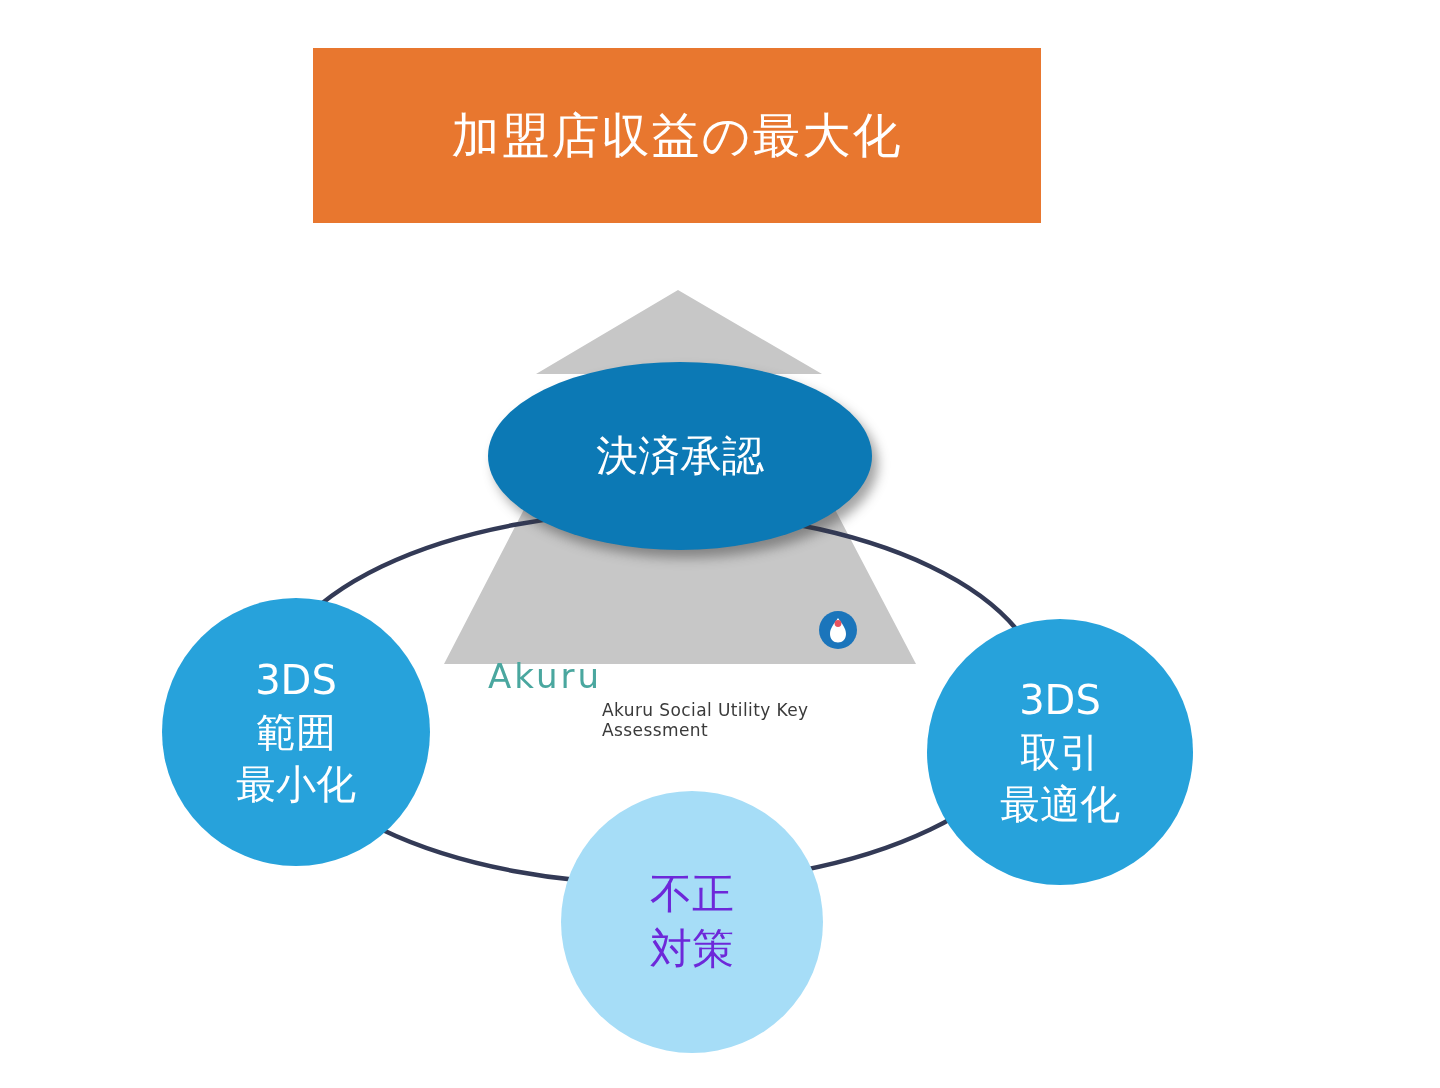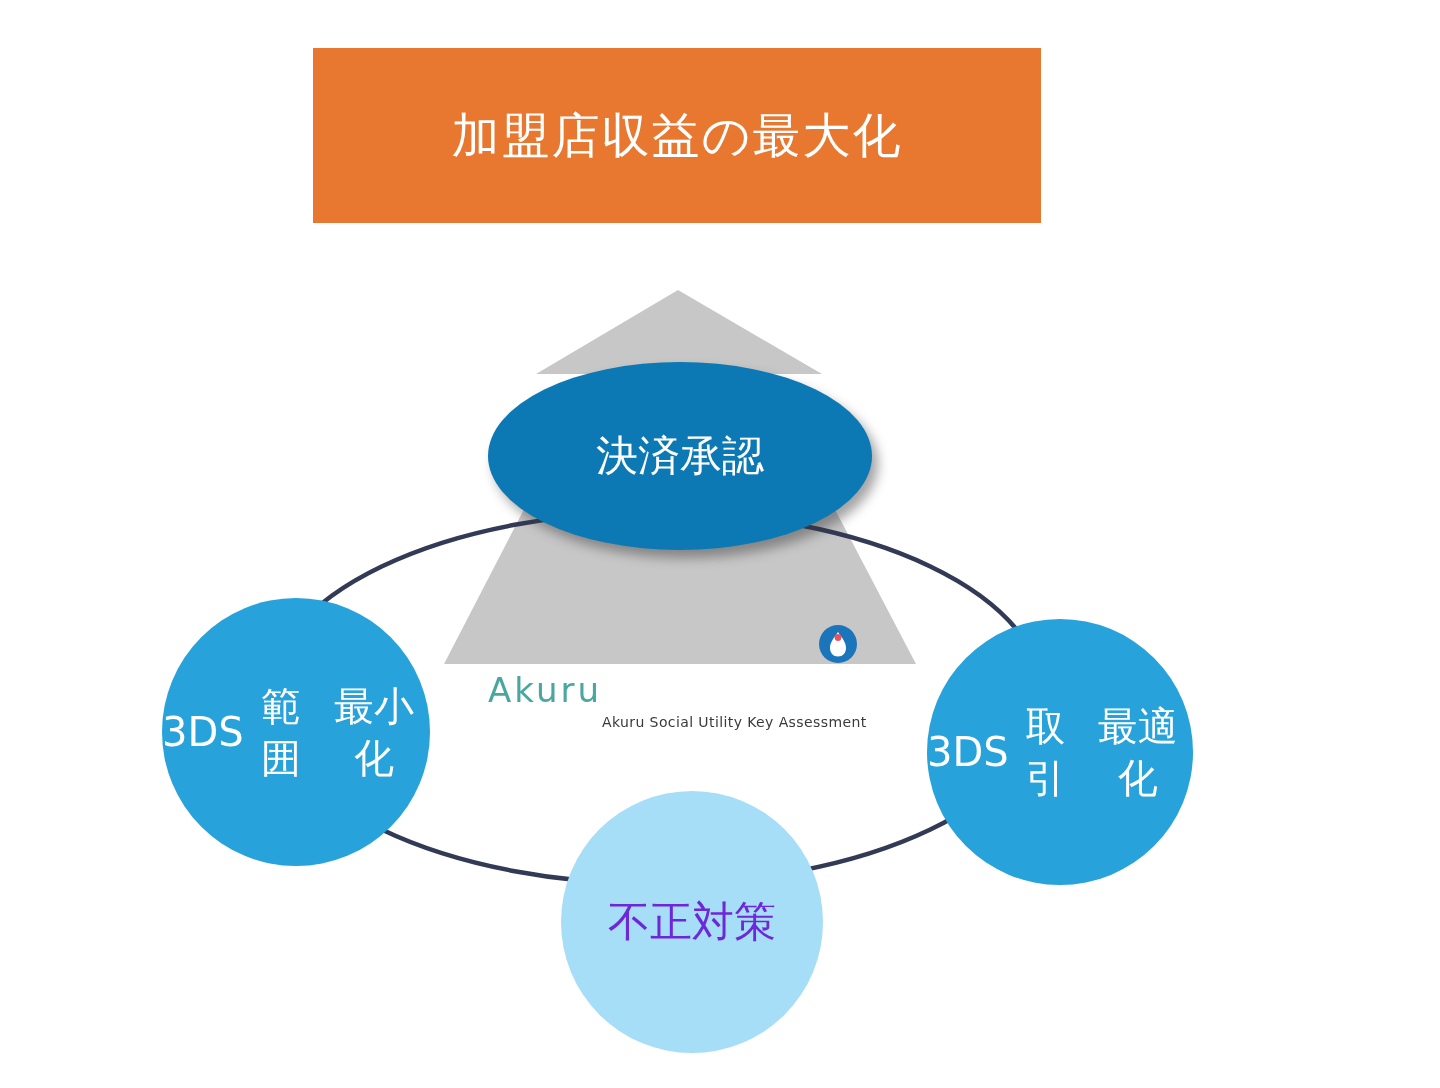--- a/index.html
+++ b/index.html
@@ -31,21 +31,21 @@
     color:#ffffff;font-size:48px;font-weight:500;letter-spacing:2px;
   }
   
   .layer{
     position:absolute;left:0;top:0;width:1440px;height:1088px;
     pointer-events:none;
   }
   
   .node{
     position:absolute;
-    display:flex;flex-direction:row;align-items:center;justify-content:center;
+    display:flex;flex-direction:column;align-items:center;justify-content:center;
     text-align:center;color:#ffffff;
   }
   .node .line{line-height:1.3;}
   .node-top{
     left:488px;top:362px;width:384px;height:188px;
     border-radius:50%;
     background:var(--node-top-bg,#0C79B5);
     filter:drop-shadow(6px 8px 6px rgba(50,50,50,0.45));
     font-size:42px;
   }
@@ -63,35 +63,35 @@
   }
   .node-bottom{
     left:561px;top:791px;width:262px;height:262px;
     border-radius:50%;
     background:var(--node-bottom-bg,#A6DDF7);
     color:#6d28d9;
     font-size:42px;
   }
   
   .logo{
-    position:absolute;left:478px;top:634px;width:400px;height:112px;
+    position:absolute;left:478px;top:620px;width:400px;height:112px;
   }
   .logo .brand{
     position:absolute;left:10px;top:36px;
     font-size:34px;letter-spacing:3px;font-weight:500;
     color:var(--brand-color,#4AA79F);
   }
   .logo .name{
     position:absolute;left:120px;top:-2px;
     font-size:62px;letter-spacing:3px;font-weight:500;
     color:var(--logo-name-color,#E9535F);
   }
   .logo .tagline{
     position:absolute;left:124px;top:80px;
-    font-size:14px;color:#3a3a3a;letter-spacing:0.4px;
+    font-size:17px;color:#3a3a3a;letter-spacing:0.4px;
   }
   .logo .logo-mark{
     position:absolute;left:340px;top:-10px;width:40px;height:40px;
   }
 </style>
 </head>
 <body>
 
 <div class="stage">
 

